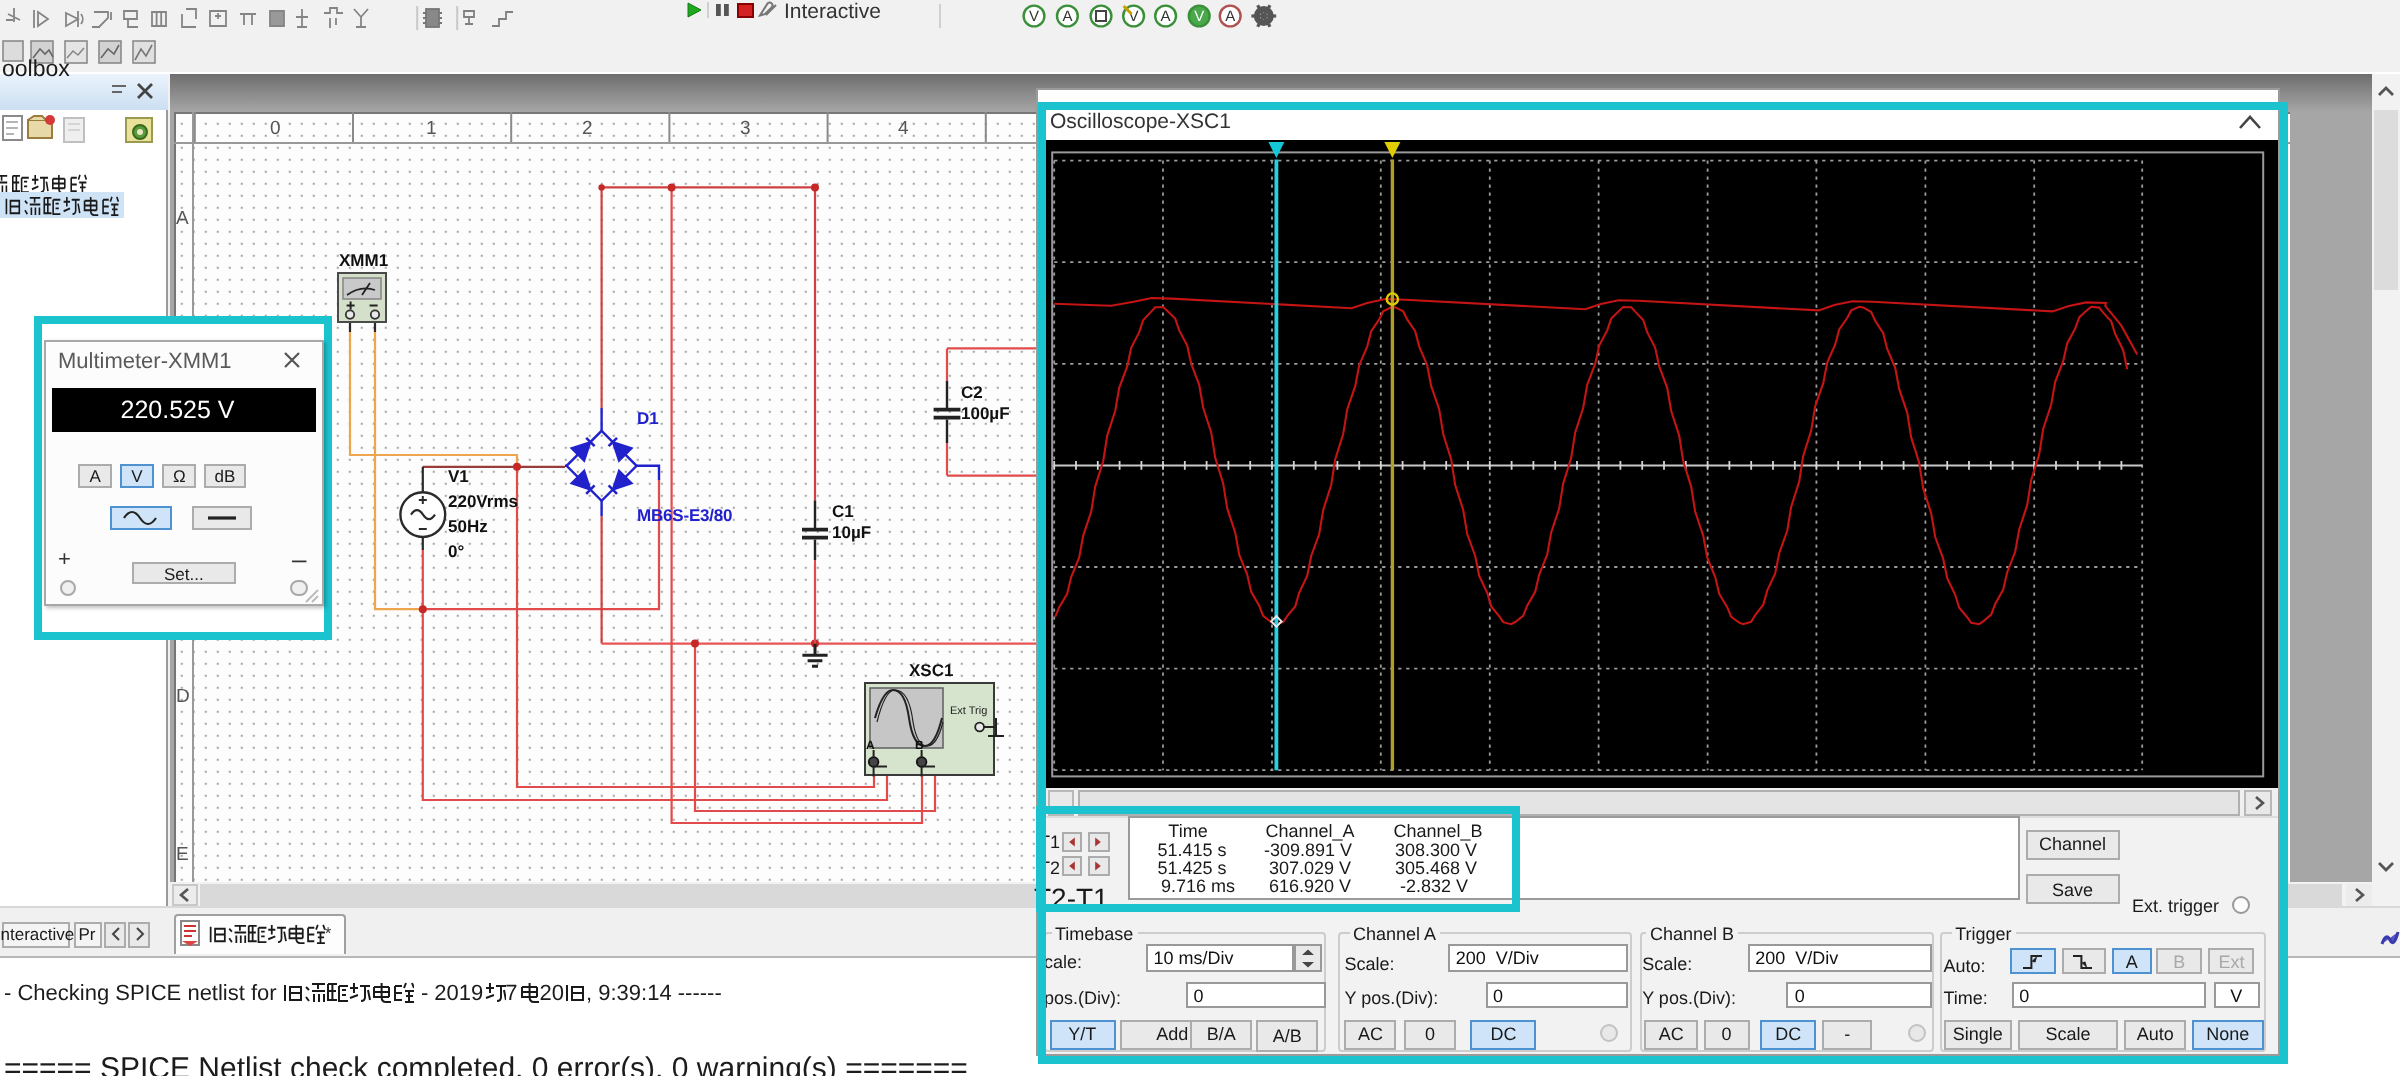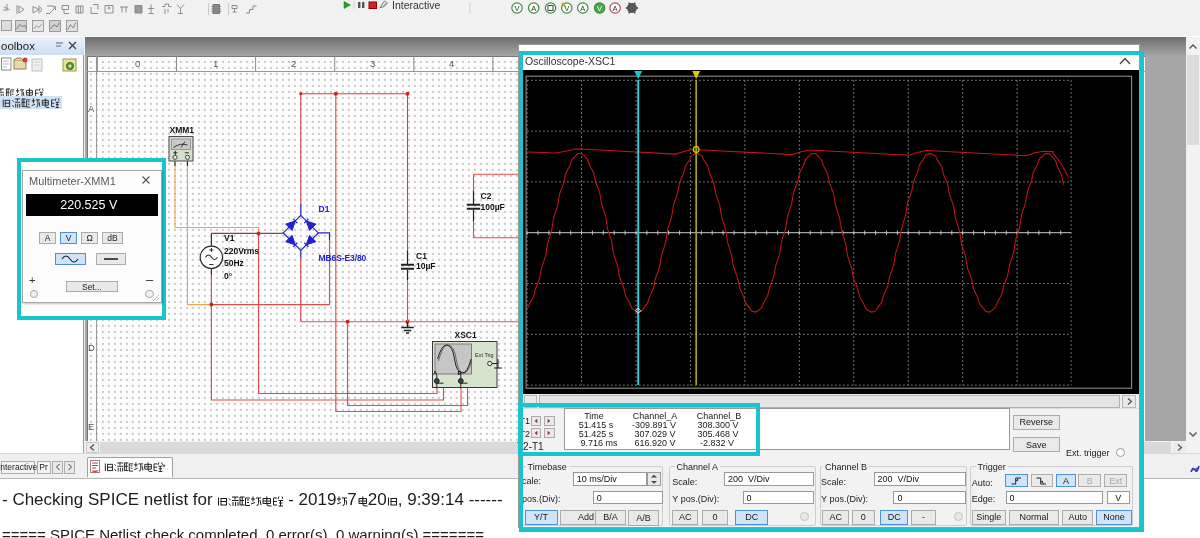--- a/index.html
+++ b/index.html
@@ -105,21 +105,21 @@
         <path d="M2,3 H9.5 M2,3 V8 H9.5 M2,5.5 H9.5 M5.8,1 V8 M9.5,3 V8 M5.8,8 Q5.8,10.5 8,10.5 H10.5" stroke="#1a1a1a" fill="none" stroke-width="1"></path>
       </g>
 <g id="h6">
         <path d="M1.5,2.5 H5 M1.5,2.5 V9.5 H5 M1.5,6 H5 M7,1 L6,3.5 M10,1 L11,3.5 M6.5,5 H11 M8.5,5 V10.5 M6.5,10.5 H11 M7,7.5 H10.5" stroke="#1a1a1a" fill="none" stroke-width="1"></path>
       </g>
 </defs>
 </svg>
 
 <div class="a" style="left:0;top:37px;width:84px;height:419px;background:#fff;border-right:1px solid #9a9a9a"></div>
 <div class="a" style="left:0;top:37px;width:84px;height:18px;background:linear-gradient(#eaf3fc,#cBdff2)"></div>
-<div class="a" style="left:1px;top:40px;font-size:11.5px;color:#1a1a1a">oolbox</div>
+<div class="a" style="left:1px;top:29px;font-size:11.5px;color:#1a1a1a">oolbox</div>
 <svg class="a" style="left:54px;top:40px" width="28" height="12" viewBox="0 0 28 12">
     <path d="M2,3 h7 M2,6 h5" stroke="#666" fill="none"></path>
     <path d="M15,2 l7,7 M22,2 l-7,7" stroke="#444" stroke-width="1.4" fill="none"></path>
   </svg>
 <svg class="a" style="left:0;top:56px" width="84" height="24" viewBox="0 0 84 24">
 <rect x="1.5" y="2" width="9.5" height="12" fill="#fff" stroke="#8a8a8a"></rect>
     <path d="M3,5 h6 M3,8 h6 M3,11 h4" stroke="#b5b5b5"></path>
 <rect x="14" y="4" width="12" height="9" fill="#e8d9a8" stroke="#9a7d3a"></rect>
     <path d="M14,4 l3,-2 h4 l2,2" fill="#e8d9a8" stroke="#9a7d3a"></path>
     <circle cx="25" cy="4" r="2.5" fill="#d43a3a"></circle>
@@ -345,21 +345,21 @@
     <g transform="translate(44,0.5)">
       <use href="#h5"></use>
     </g>
     <g transform="translate(55,0.5)">
       <use href="#h6"></use>
     </g>
     <text x="66" y="9" font-size="9" fill="#333">*</text>
   </svg>
 
 <div class="a" style="left:0;top:477.5px;width:1200px;height:60.5px;background:#fff;border-top:1px solid #b8b8b8"></div>
-<div class="a" style="left:2px;top:490px;font-size:17px;color:#1c1c1c;white-space:nowrap">- Checking SPICE netlist for <svg width="66" height="12" viewBox="0 0 66 12" style="vertical-align:-2px;display:inline-block">
+<div class="a" style="left:2px;top:490px;font-size:11px;color:#1c1c1c;white-space:nowrap">- Checking SPICE netlist for <svg width="66" height="12" viewBox="0 0 66 12" style="vertical-align:-2px;display:inline-block">
       <g transform="translate(0,0.5)">
         <use href="#h1"></use>
       </g>
       <g transform="translate(11,0.5)">
         <use href="#h2"></use>
       </g>
       <g transform="translate(22,0.5)">
         <use href="#h3"></use>
       </g>
       <g transform="translate(33,0.5)">
@@ -443,21 +443,21 @@
 <div class="a" style="left:539px;top:395px;width:581px;height:12.5px;background:#e4e4e4;border:1px solid #b0b0b0;z-index:32"></div>
 <div class="a" style="left:1122px;top:395px;width:14px;height:12.5px;background:#e9e9e9;border:1px solid #b8b8b8;z-index:32"></div>
 <svg class="a" style="left:1125px;top:397px;z-index:33" width="9" height="9">
     <path d="M3,1.5 l3.5,3 -3.5,3" stroke="#555" fill="none" stroke-width="1.3"></path>
   </svg>
 
 <div class="a" style="left:519.4px;top:408.8px;width:620px;height:47.5px;background:#f2f2f2;z-index:31"></div>
 <div class="a" style="left:563.5px;top:408.2px;width:446.5px;height:42.3px;background:#fff;border:1px solid #9a9a9a;z-index:32"></div>
 <div class="l9" style="left:519.5px;top:415.8px;z-index:32">T1</div>
 <div class="l9" style="left:519.5px;top:428.6px;z-index:32">T2</div>
-<div class="l9" style="left:517px;top:441.2px;z-index:32;font-size:10px">T2-T1</div>
+<div class="l9" style="left:517px;top:441.2px;z-index:32;font-size:14px">T2-T1</div>
 <div class="bt" style="left:530.8px;top:415.5px;width:10.6px;height:10px;z-index:32">
     <svg width="6" height="6">
       <path d="M4.4,0.7 l-2.8,2.3 2.8,2.3 z" fill="#a33"></path>
     </svg>
   </div>
 <div class="bt" style="left:543.5px;top:415.5px;width:11.1px;height:10px;z-index:32">
     <svg width="6" height="6">
       <path d="M1.6,0.7 l2.8,2.3 -2.8,2.3 z" fill="#a33"></path>
     </svg>
   </div>
@@ -478,21 +478,21 @@
 <text x="32" y="19" text-anchor="middle">51.415 s</text>
     <text x="90" y="19" text-anchor="middle">-309.891 V</text>
     <text x="154" y="19" text-anchor="middle">308.300 V</text>
 <text x="32" y="28" text-anchor="middle">51.425 s</text>
     <text x="91" y="28" text-anchor="middle">307.029 V</text>
     <text x="154" y="28" text-anchor="middle">305.468 V</text>
 <text x="35" y="37" text-anchor="middle">9.716 ms</text>
     <text x="91" y="37" text-anchor="middle">616.920 V</text>
     <text x="153" y="37" text-anchor="middle">-2.832 V</text>
 </svg>
-<div class="bt" style="left:1012.6px;top:414.5px;width:47.4px;height:15px;z-index:32">Reverse</div>
+<div class="bt" style="left:1012.6px;top:414.5px;width:47.4px;height:15px;z-index:32">Channel</div>
 <div class="bt" style="left:1012.6px;top:437px;width:47.4px;height:15px;z-index:32">Save</div>
 <div class="l9" style="left:1066px;top:448px;z-index:32">Ext. trigger</div>
 <div class="a" style="left:1115.5px;top:447.5px;width:9.5px;height:9.5px;border-radius:50%;border:1px solid #999;background:#fdfdfd;z-index:32"></div>
 
 <div class="gb" style="left:521.5px;top:465.5px;width:141px;height:60px;z-index:31"></div>
 <div class="gb" style="left:668.5px;top:465.5px;width:147px;height:60px;z-index:31"></div>
 <div class="gb" style="left:820px;top:465.5px;width:147px;height:60px;z-index:31"></div>
 <div class="gb" style="left:969.5px;top:465.5px;width:163.5px;height:60px;z-index:31"></div>
 <div class="l9" style="left:525.5px;top:461.5px;background:#f2f2f2;padding:0 2px;z-index:32">Timebase</div>
 <div class="l9" style="left:674.5px;top:461.5px;background:#f2f2f2;padding:0 2px;z-index:32">Channel A</div>
@@ -536,22 +536,22 @@
   </div>
 <div class="bt" style="left:1030.9px;top:474.2px;width:22px;height:13.2px;z-index:32">
     <svg width="13" height="10">
       <path d="M1.5,2 h4.2 v6 h5.3" stroke="#222" fill="none" stroke-width="1"></path>
       <path d="M5.7,5.2 l3,3 -1,-3.4 z" fill="#222"></path>
     </svg>
   </div>
 <div class="bt sel" style="left:1055.6px;top:474.2px;width:20.7px;height:13.2px;z-index:32">A</div>
 <div class="bt" style="left:1078.4px;top:474.2px;width:22.6px;height:13.2px;color:#a8a8a8;z-index:32">B</div>
 <div class="bt" style="left:1104.3px;top:474.2px;width:22.8px;height:13.2px;color:#a8a8a8;z-index:32">Ext</div>
-<div class="l9" style="left:971.7px;top:493.5px;z-index:32">Edge:</div>
+<div class="l9" style="left:971.7px;top:493.5px;z-index:32">Time:</div>
 <div class="inp" style="left:1005.6px;top:491.3px;width:97.6px;height:12.6px;z-index:32">0</div>
 <div class="inp" style="left:1106.5px;top:491.3px;width:23.3px;height:12.6px;z-index:32;justify-content:center;padding-left:0">V</div>
 <div class="bt" style="left:971.7px;top:510.3px;width:34.4px;height:14.4px;z-index:32">Single</div>
-<div class="bt" style="left:1008.9px;top:510.3px;width:50.3px;height:14.4px;z-index:32">Normal</div>
+<div class="bt" style="left:1008.9px;top:510.3px;width:50.3px;height:14.4px;z-index:32">Scale</div>
 <div class="bt" style="left:1062px;top:510.3px;width:31.3px;height:14.4px;z-index:32">Auto</div>
 <div class="bt sel" style="left:1096.1px;top:510.3px;width:35.7px;height:14.4px;z-index:32">None</div>
 
 <div class="cy" style="left:519px;top:51px;width:624.6px;height:480.5px;z-index:40"></div>
 <div class="cy" style="left:518px;top:402.8px;width:241.5px;height:53.4px;z-index:41"></div>
 
 </body></html>

